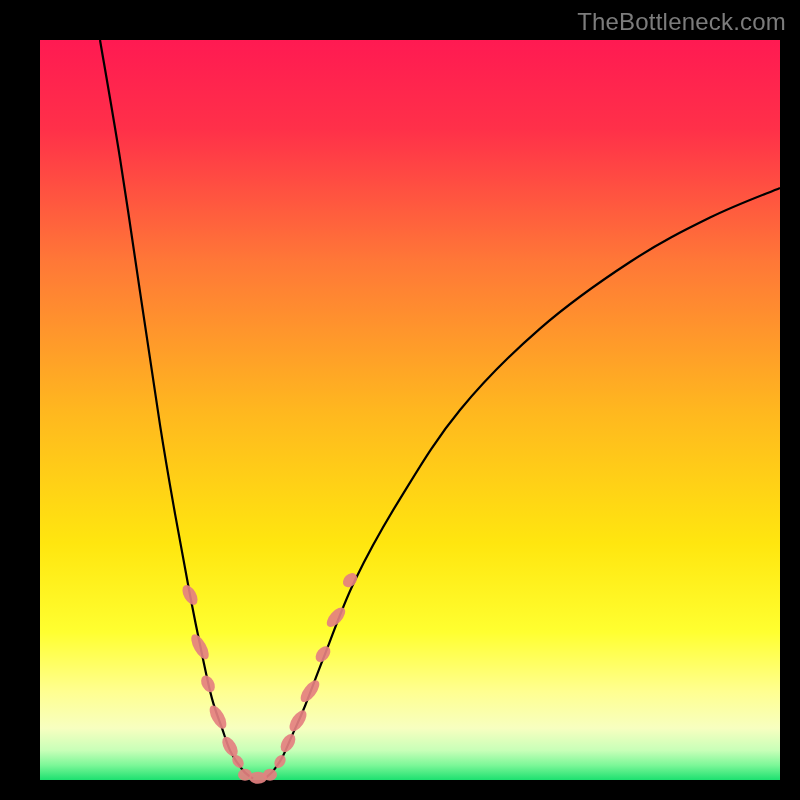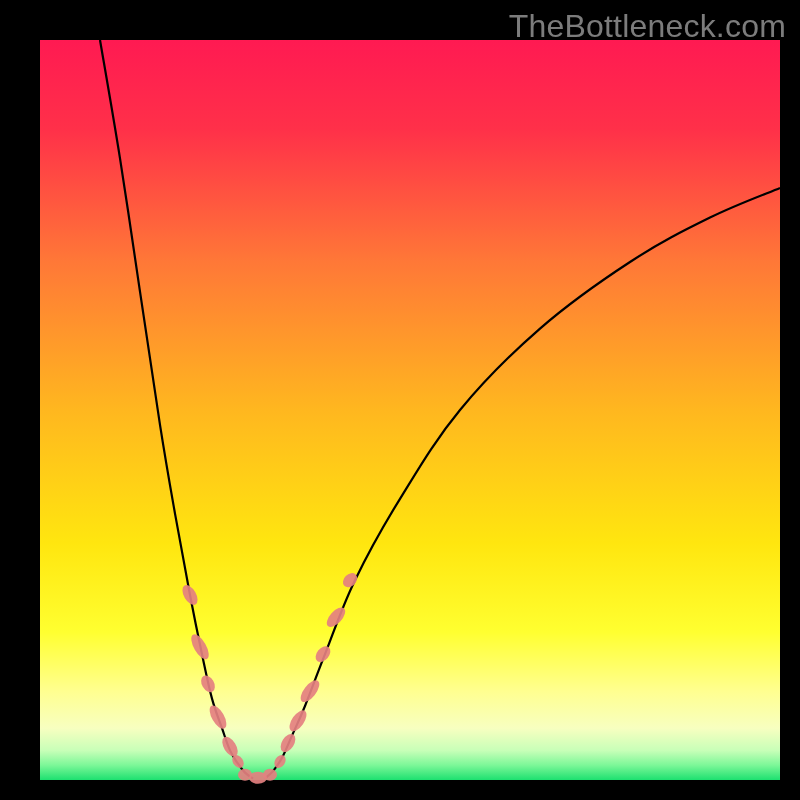--- a/index.html
+++ b/index.html
@@ -25,21 +25,21 @@
     top: 40px;
     width: 740px;
     height: 740px;
     
   }
   .watermark {
     position: absolute;
     top: 8px;
     right: 14px;
     color: #7c7c7c;
-    font-size: 32px;
+    font-size: 24px;
     font-weight: 500;
     letter-spacing: 0.2px;
   }
   svg.curves {
     position: absolute;
     left: 40px;
     top: 40px;
     width: 740px;
     height: 740px;
     overflow: visible;

